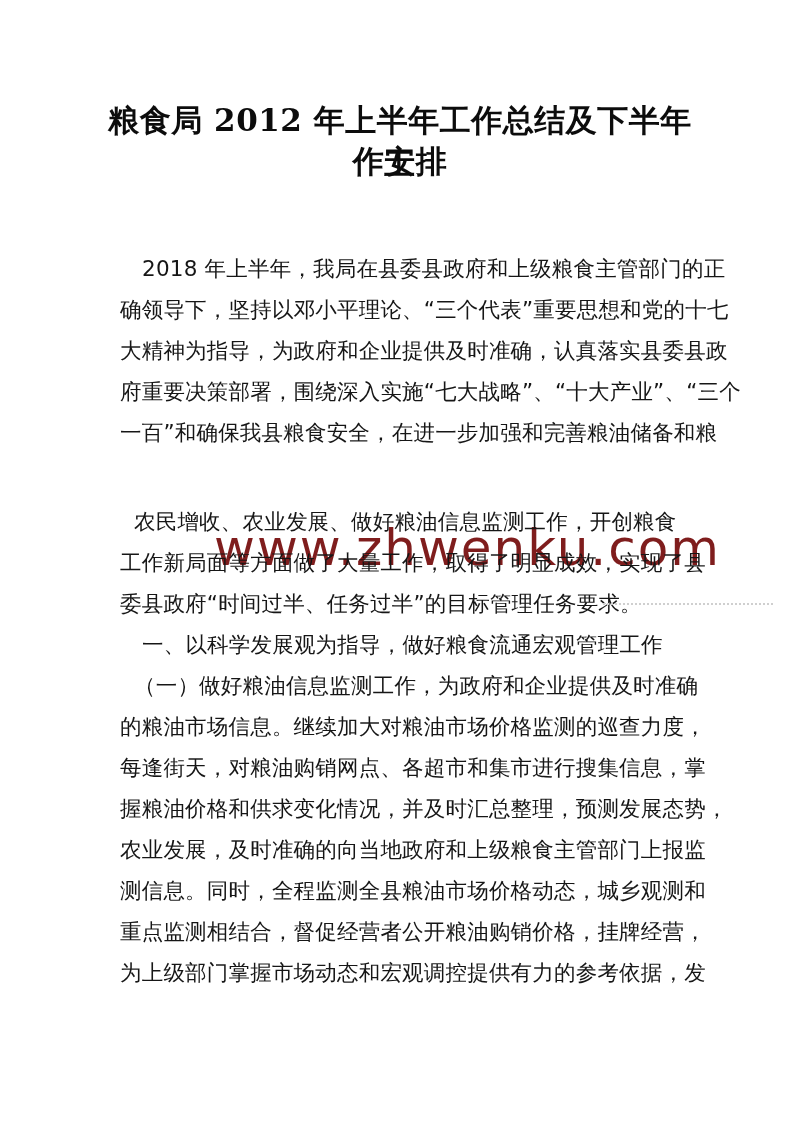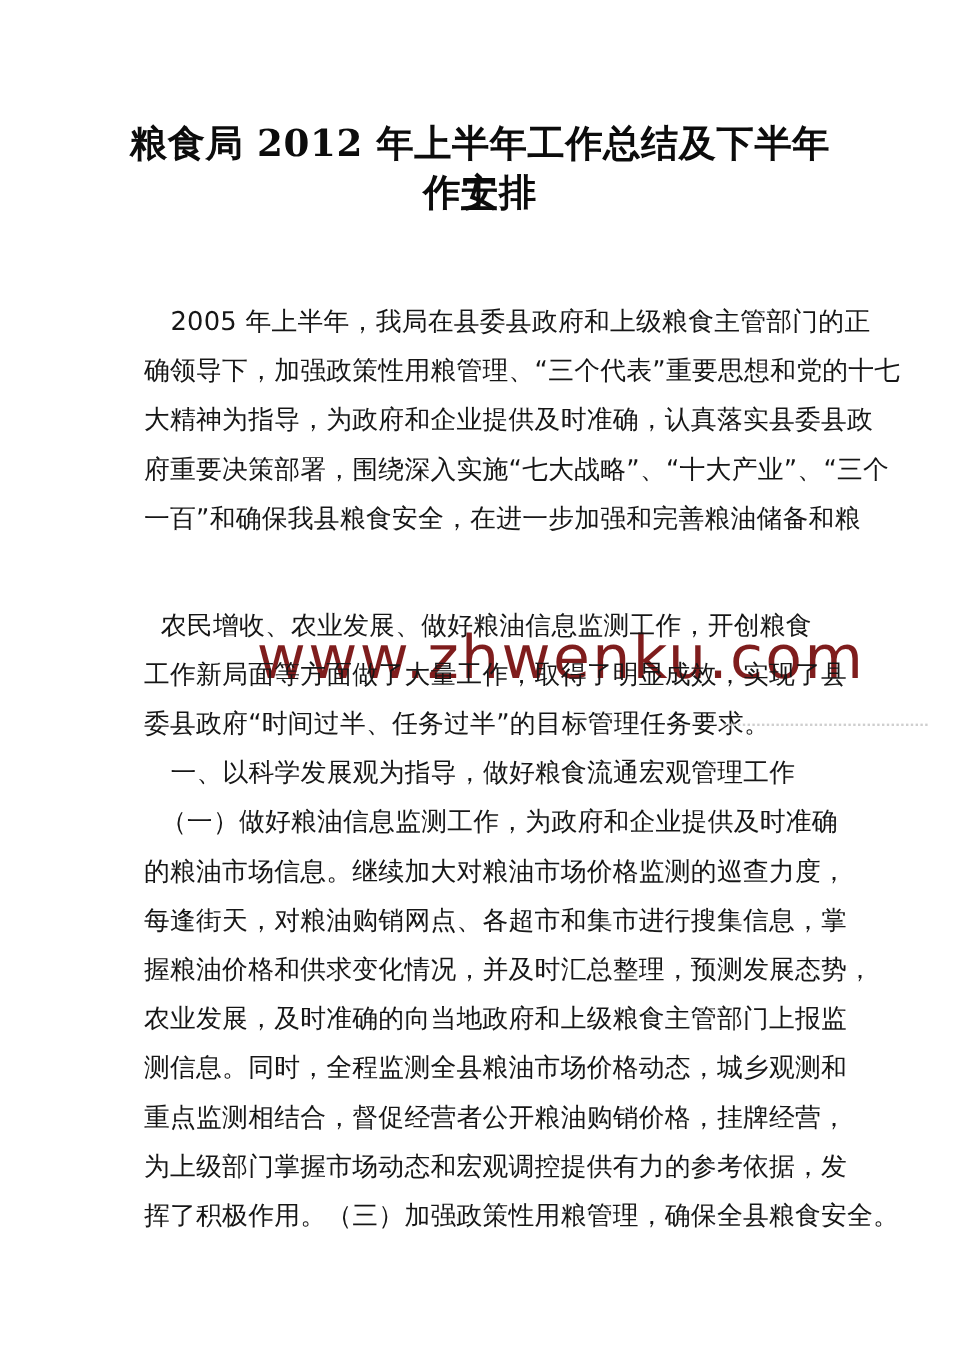--- a/index.html
+++ b/index.html
@@ -71,33 +71,32 @@
 </head>
 <body>
 
 <div class="page">
 
   <div class="title l1">粮食局 2012 年上半年工作总结及下半年工</div>
   <div class="title l2">作安排</div>
 
   <div class="watermark">www.zhwenku.com</div>
 
-  <div class="line" style="left:142px;top:255px;">2005 年上半年，我局在县委县政府和上级粮食主管部门的正</div>
-  <div class="line" style="left:120px;top:296px;">确领导下，加强政策性用粮管理、“三个代表”重要思想和党的十七</div>
+  <div class="line" style="left:142px;top:255px;">2018 年上半年，我局在县委县政府和上级粮食主管部门的正</div>
+  <div class="line" style="left:120px;top:296px;">确领导下，坚持以邓小平理论、“三个代表”重要思想和党的十七</div>
   <div class="line" style="left:120px;top:337px;">大精神为指导，为政府和企业提供及时准确，认真落实县委县政</div>
   <div class="line" style="left:120px;top:378px;">府重要决策部署，围绕深入实施“七大战略”、“十大产业”、“三个</div>
   <div class="line" style="left:120px;top:419px;">一百”和确保我县粮食安全，在进一步加强和完善粮油储备和粮</div>
   <div class="line" style="left:134px;top:508px;">农民增收、农业发展、做好粮油信息监测工作，开创粮食</div>
   <div class="line" style="left:120px;top:549px;">工作新局面等方面做了大量工作，取得了明显成效，实现了县</div>
   <div class="line" style="left:120px;top:590px;">委县政府“时间过半、任务过半”的目标管理任务要求。</div>
   <div class="dotted-rule"></div>
   <div class="line" style="left:142px;top:631px;">一、以科学发展观为指导，做好粮食流通宏观管理工作</div>
   <div class="line" style="left:134px;top:672px;">（一）做好粮油信息监测工作，为政府和企业提供及时准确</div>
   <div class="line" style="left:120px;top:713px;">的粮油市场信息。继续加大对粮油市场价格监测的巡查力度，</div>
   <div class="line" style="left:120px;top:754px;">每逢街天，对粮油购销网点、各超市和集市进行搜集信息，掌</div>
   <div class="line" style="left:120px;top:795px;">握粮油价格和供求变化情况，并及时汇总整理，预测发展态势，</div>
   <div class="line" style="left:120px;top:836px;">农业发展，及时准确的向当地政府和上级粮食主管部门上报监</div>
   <div class="line" style="left:120px;top:877px;">测信息。同时，全程监测全县粮油市场价格动态，城乡观测和</div>
   <div class="line" style="left:120px;top:918px;">重点监测相结合，督促经营者公开粮油购销价格，挂牌经营，</div>
   <div class="line" style="left:120px;top:959px;">为上级部门掌握市场动态和宏观调控提供有力的参考依据，发</div>
-  <div class="line" style="left:120px;top:1000px;">挥了积极作用。（三）加强政策性用粮管理，确保全县粮食安全。</div>
 
 </div>
 
 </body></html>

